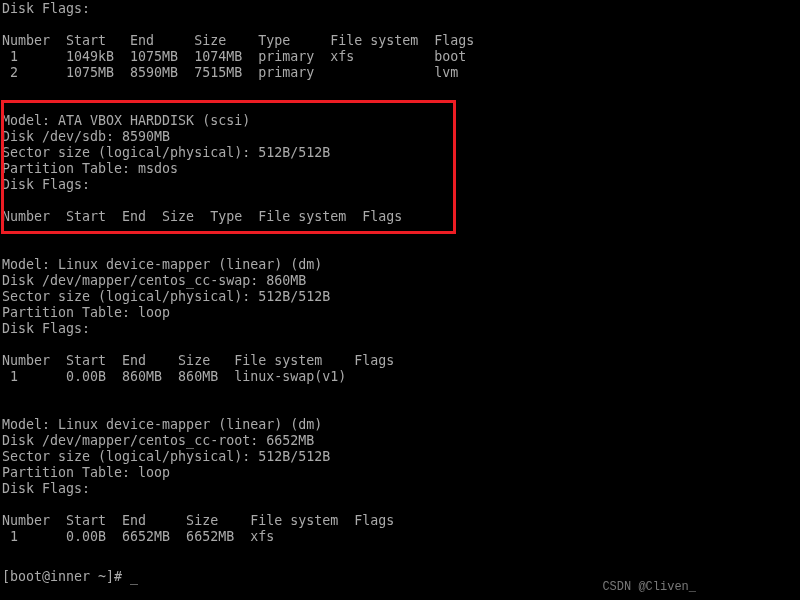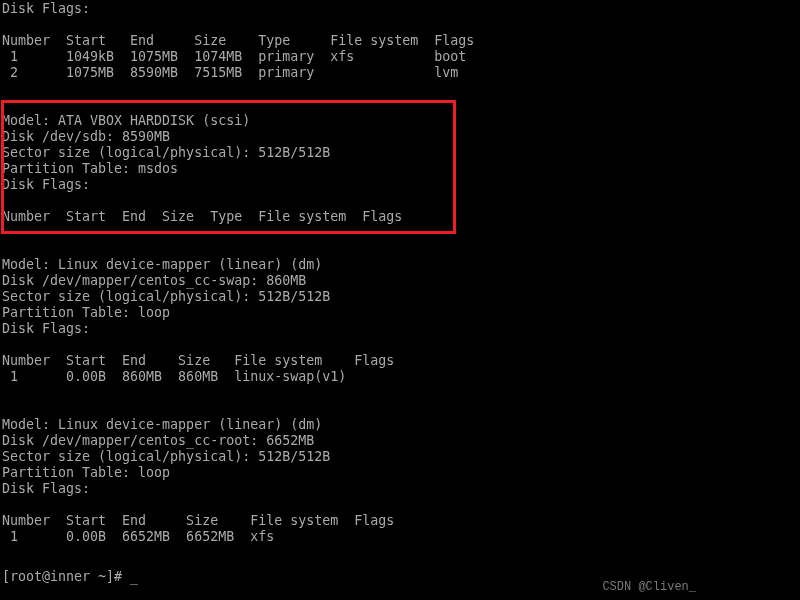--- a/index.html
+++ b/index.html
@@ -95,17 +95,17 @@
 Sector size (logical/physical): 512B/512B
 Partition Table: loop
 Disk Flags:
 
 Number  Start  End     Size    File system  Flags
  1      0.00B  6652MB  6652MB  xfs
 </pre>
 
   <div id="highlight-box"></div>
 
-  <pre class="screen-text" style="top:569px;"><span>[root@inner ~]# </span><span class="cursor">_</span></pre>
+  <pre class="screen-text" style="top:569px;"><span>[boot@inner ~]# </span><span class="cursor">_</span></pre>
 
   <div id="watermark">CSDN @Cliven_</div>
 
 </div>
 
 </body></html>

